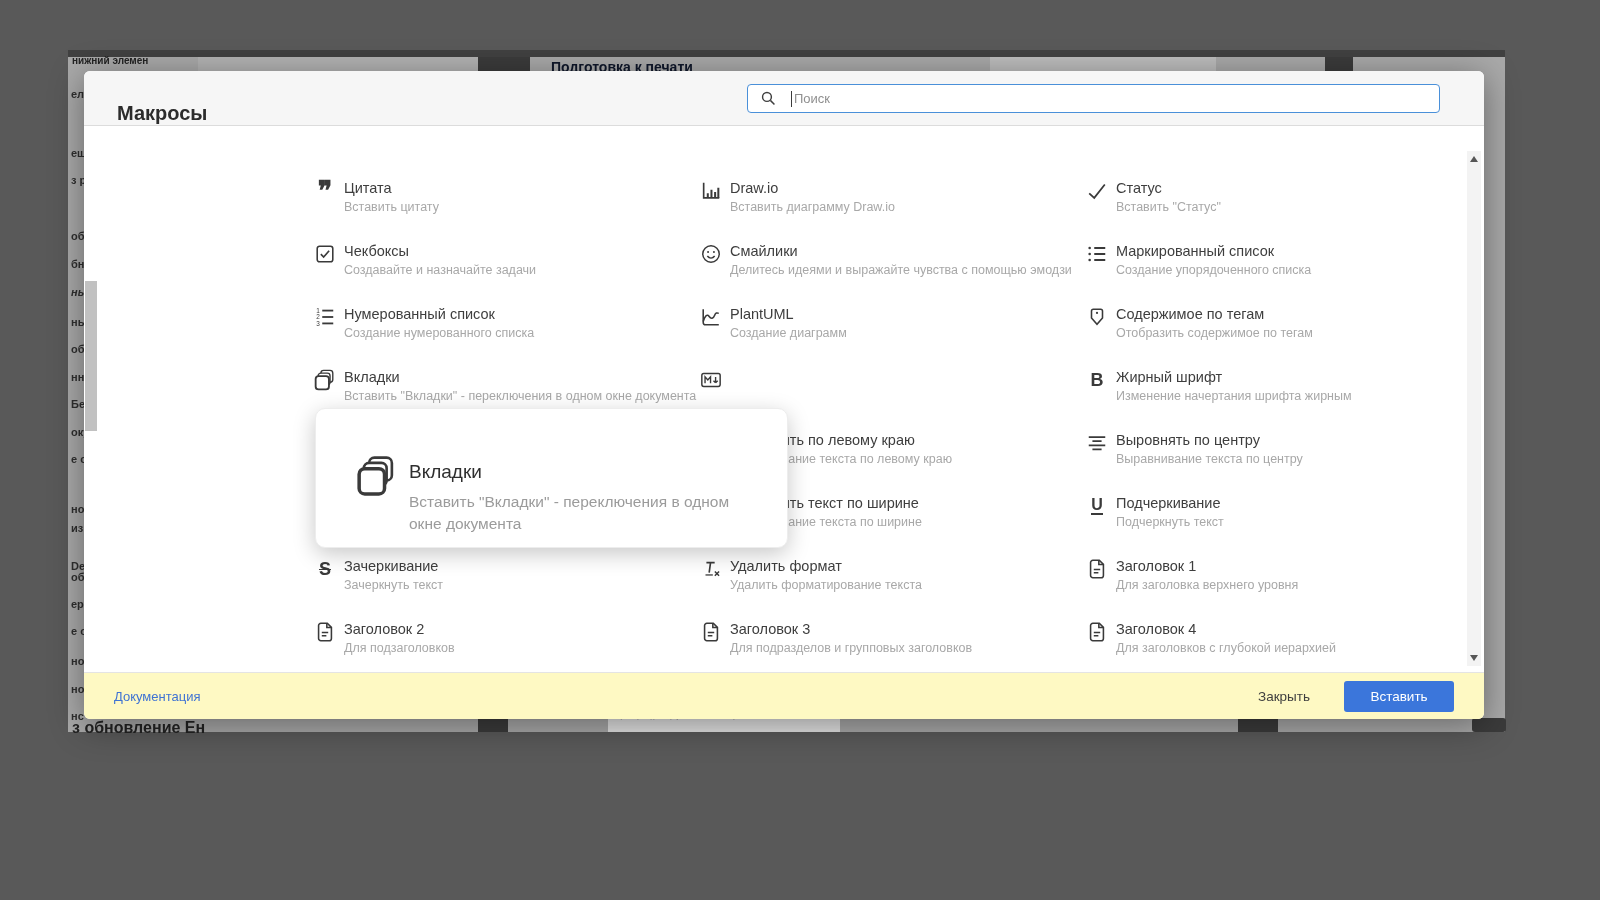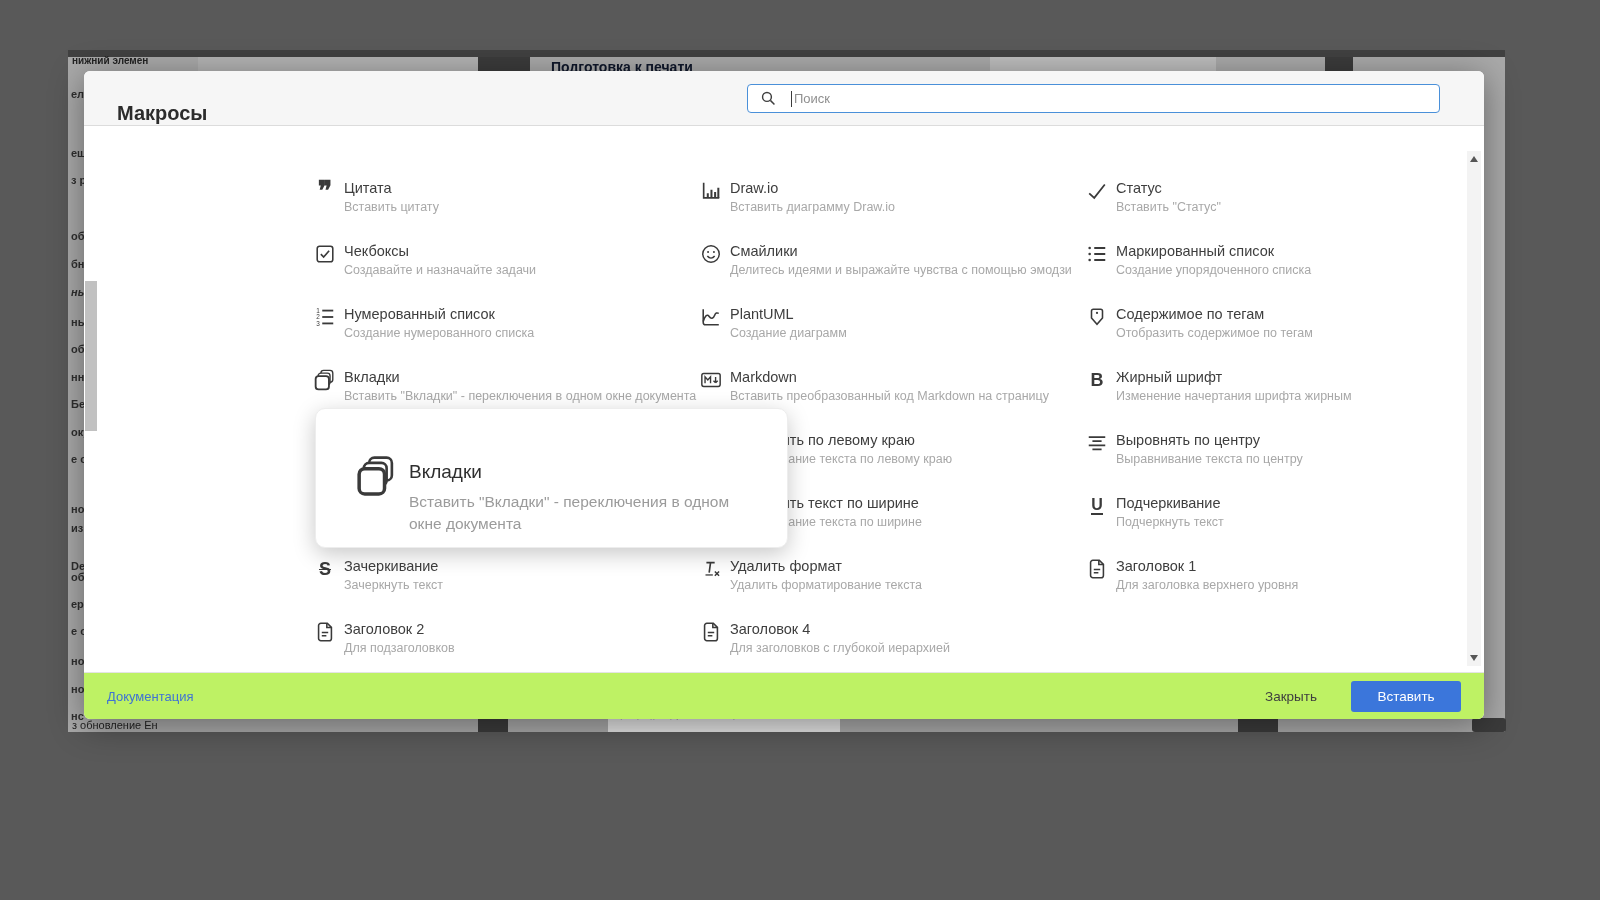--- a/index.html
+++ b/index.html
@@ -16,21 +16,21 @@
   .blk3{left:1257px;top:7px;width:28px;height:20px;}
   .blk4{left:410px;top:668px;width:30px;height:14px;}
   .blk5{left:1170px;top:668px;width:40px;height:14px;}
   .blk6{left:1404px;top:668px;width:34px;height:14px;border-radius:3px;}
   .tinypanel{position:absolute;left:540px;top:661px;width:232px;height:21px;background:#e4e4e4;
              font-size:6px;line-height:7px;color:#8a8a8a;padding:3px 6px;overflow:hidden;}
   .top-frags span{position:absolute;font-weight:bold;color:#232323;white-space:nowrap;}
   .top-frags span:nth-child(1){font-size:10px;}
   .top-frags span:nth-child(2){font-size:14px;color:#0f172a;}
   .left-frags span{position:absolute;left:3px;font-size:11px;font-weight:bold;color:#2f2f2f;white-space:nowrap;overflow:hidden;max-width:15px;}
-  .bottom-frags span{position:absolute;font-size:11px;font-weight:normal;color:#232323;white-space:nowrap;text-align:right;}
+  .bottom-frags span{position:absolute;font-size:16px;font-weight:bold;color:#232323;white-space:nowrap;text-align:right;}
 
   
   .modal{position:absolute;left:84px;top:71px;width:1400px;height:648px;background:#fff;
          border-radius:6px;box-shadow:0 6px 34px rgba(0,0,0,.4);z-index:10;}
   .m-header{position:absolute;left:0;top:0;width:100%;height:55px;background:#f6f6f6;
             border-bottom:1px solid #dcdcdc;border-radius:6px 6px 0 0;}
   .m-title{position:absolute;left:17px;top:15px;font-size:20px;font-weight:bold;color:#2c2c2c;margin:16px;}
   .search{position:absolute;left:663px;top:13px;width:693px;height:29px;border:1px solid #4a90d9;
           border-radius:4px;padding:0 22px 0 46px;font-size:13px;color:#3c3c3c;outline:none;background:#fff;}
   .search::placeholder{color:#8f8f8f;}
@@ -55,22 +55,22 @@
   
   .sbar{position:absolute;left:1383px;top:80px;width:14px;height:515px;background:#f3f3f3;
         display:flex;flex-direction:column;justify-content:space-between;align-items:center;}
   .sb-up{width:0;height:0;border-left:4px solid transparent;border-right:4px solid transparent;
          border-bottom:6px solid #565656;margin-top:5px;}
   .sb-down{width:0;height:0;border-left:4px solid transparent;border-right:4px solid transparent;
            border-top:6px solid #565656;margin-bottom:5px;}
   .sb-thumb{position:absolute;left:1px;top:210px;width:12px;height:150px;background:#c1c1c1;}
 
   
-  .m-footer{position:absolute;left:0;top:601px;width:100%;height:47px;background:#bef264;
-            border-top:1px solid #e4e4e4;border-radius:0 0 6px 6px;display:flex;align-items:center;padding:0 23px;}
+  .m-footer{position:absolute;left:0;top:601px;width:100%;height:47px;background:#fef9c3;
+            border-top:1px solid #e4e4e4;border-radius:0 0 6px 6px;display:flex;align-items:center;padding:0 30px;}
   .doc-link{font-size:13px;color:#3f73d3;text-decoration:none;cursor:pointer;}
   .f-spacer{flex:1;}
   .btn-close{background:transparent;border:none;font-size:13.5px;color:#3f3f3f;cursor:pointer;margin-right:28px;}
   .btn-insert{width:110px;height:31px;background:#3b76db;color:#fff;border:none;border-radius:3px;
               font-size:13.5px;cursor:pointer;}
 
   
   .tooltip{position:absolute;left:315px;top:408px;width:473px;height:140px;background:#fff;
            border-radius:10px;border:1px solid #ededed;box-shadow:0 6px 22px rgba(0,0,0,.22);z-index:20;}
   .tt-icon{position:absolute;left:40px;top:46px;width:42px;height:42px;}
@@ -268,24 +268,20 @@
             </span>
           </div>
           <div class="cell">
             <span class="micon">
               <svg viewBox="0 0 24 24" fill="none" stroke="#3a3a3a">
                 <rect x="2" y="5" width="20" height="14" rx="2" stroke-width="1.6"></rect>
                 <path d="M5.5 15.5v-7l3 3.5 3-3.5v7" stroke-width="1.5"></path>
                 <path d="M17 8.8v6.2m0 0l-2.3-2.3M17 15l2.3-2.3" stroke-width="1.5"></path>
               </svg>
             </span>
-            <span class="mtext">
-              <span class="mtitle">Markdown</span>
-              <span class="mdesc">Вставить преобразованный код Markdown на страницу</span>
-            </span>
           </div>
           <div class="cell">
             <span class="micon">
               <span class="glyph g-bold">B</span>
             </span>
             <span class="mtext">
               <span class="mtitle">Жирный шрифт</span>
               <span class="mdesc">Изменение начертания шрифта жирным</span>
             </span>
           </div>
@@ -372,20 +368,33 @@
             <span class="micon">
               <svg viewBox="0 0 24 24" fill="none" stroke="#3a3a3a" stroke-width="1.7">
                 <path d="M14.5 2.5H7.5A2.5 2.5 0 0 0 5 5v14a2.5 2.5 0 0 0 2.5 2.5h9A2.5 2.5 0 0 0 19 19V7z"></path>
                 <path d="M14 2.8V7h4.6"></path>
                 <path d="M8.5 12.5h7M8.5 16h5" stroke-width="1.6"></path>
               </svg>
             </span>
             <span class="mtext">
               <span class="mtitle">Заголовок 2</span>
               <span class="mdesc">Для подзаголовков</span>
+            </span>
+          </div>
+          <div class="cell">
+            <span class="micon">
+              <svg viewBox="0 0 24 24" fill="none" stroke="#3a3a3a" stroke-width="1.7">
+                <path d="M14.5 2.5H7.5A2.5 2.5 0 0 0 5 5v14a2.5 2.5 0 0 0 2.5 2.5h9A2.5 2.5 0 0 0 19 19V7z"></path>
+                <path d="M14 2.8V7h4.6"></path>
+                <path d="M8.5 12.5h7M8.5 16h5" stroke-width="1.6"></path>
+              </svg>
+            </span>
+            <span class="mtext">
+              <span class="mtitle">Заголовок 3</span>
+              <span class="mdesc">Для подразделов и групповых заголовков</span>
             </span>
           </div>
           <div class="cell">
             <span class="micon">
               <svg viewBox="0 0 24 24" fill="none" stroke="#3a3a3a" stroke-width="1.7">
                 <path d="M14.5 2.5H7.5A2.5 2.5 0 0 0 5 5v14a2.5 2.5 0 0 0 2.5 2.5h9A2.5 2.5 0 0 0 19 19V7z"></path>
                 <path d="M14 2.8V7h4.6"></path>
                 <path d="M8.5 12.5h7M8.5 16h5" stroke-width="1.6"></path>
               </svg>
             </span>

